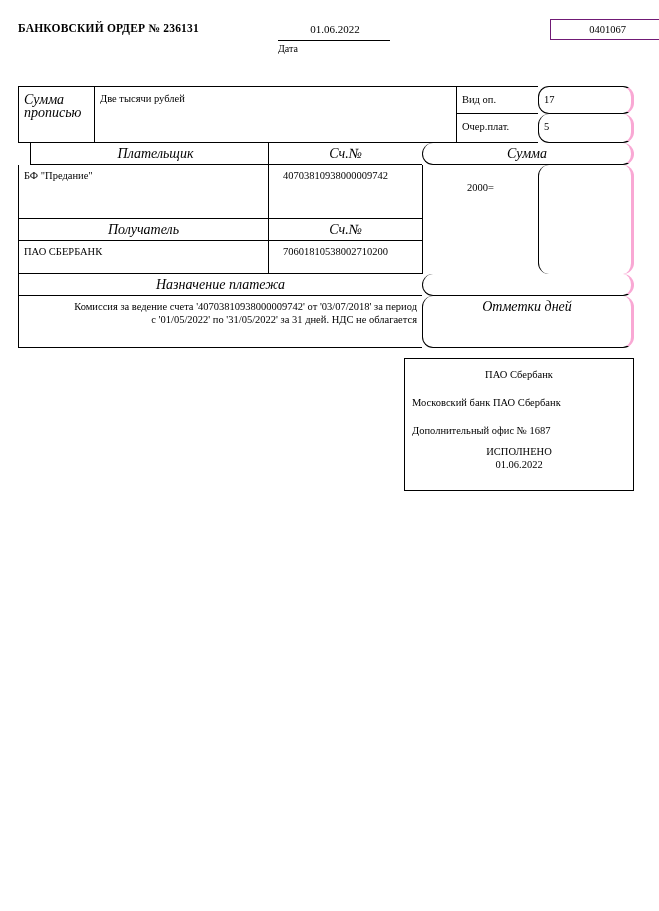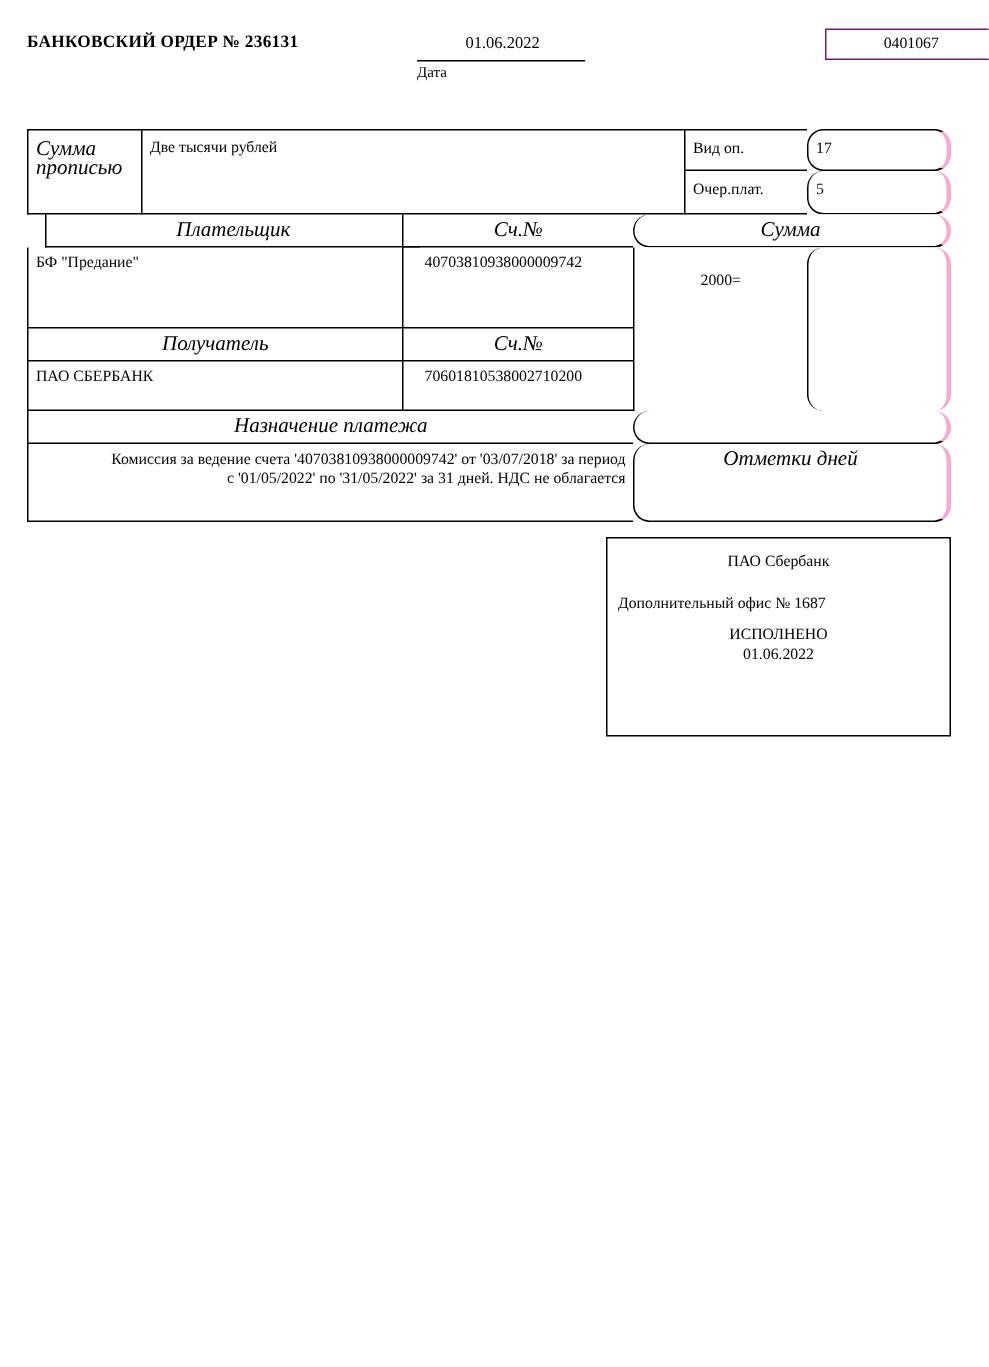--- a/index.html
+++ b/index.html
@@ -213,20 +213,21 @@
       </div>
     </div>
     <div class="cell bl br bb" style="left:404px; top:210px; width:212px; height:52px;">
       <div class="txt-i center" style="padding-top:4px;">Отметки дней</div>
     </div>
 
   </div>
 
   <div class="stamp">
     <div class="ctr" style="margin-top:10px;">ПАО Сбербанк</div>
+    <div class="line" style="margin-top:17px;">Московский банк ПАО Сбербанк</div>
     <div class="line" style="margin-top:17px;">Дополнительный офис № 1687</div>
     <div class="ctr" style="margin-top:10px;">ИСПОЛНЕНО</div>
     <div class="ctr" style="margin-top:2px;">01.06.2022</div>
   </div>
 
   <div class="page-num">1 /1</div>
 
 </div>
 
 </body></html>

